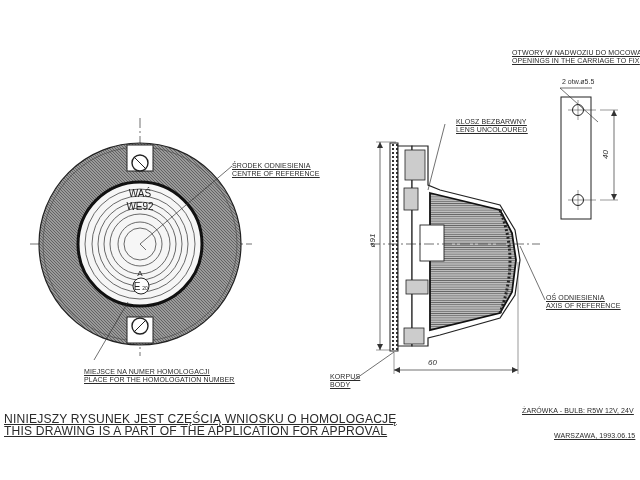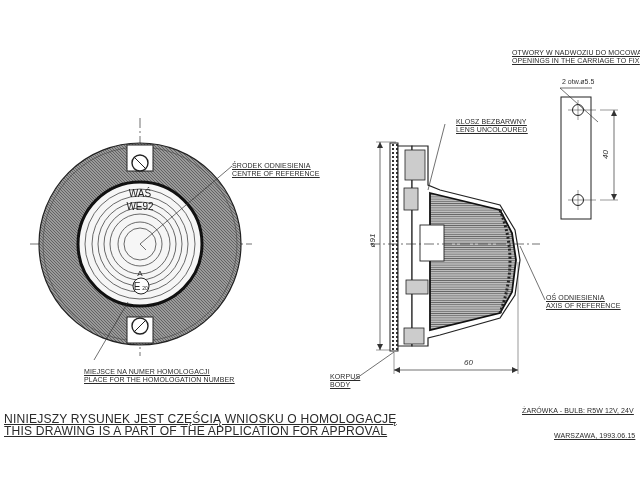--- a/index.html
+++ b/index.html
@@ -124,21 +124,21 @@
 <div class="lbl" style="left:330px; top:373px;">
   <span class="l1">KORPUS</span>
   <span class="l2">BODY</span>
 </div>
 <div class="lbl" style="left:512px; top:49px;">
   <span class="l1">OTWORY W NADWOZIU DO MOCOWANIA</span>
   <span class="l2">OPENINGS IN THE CARRIAGE TO FIX</span>
 </div>
 
 <div class="dimtxt" style="left:366px; top:236px; transform:rotate(-90deg);">ø91</div>
-<div class="dimtxt" style="left:464px; top:358px;">60</div>
+<div class="dimtxt" style="left:428px; top:358px;">60</div>
 <div class="dimtxt" style="left:601px; top:150px; transform:rotate(-90deg);">40</div>
 <div class="dimtxt" style="left:562px; top:78px; font-style:normal; font-size:7px;">2 otw.ø5.5</div>
 
 <div class="title">
   <span>NINIEJSZY RYSUNEK JEST CZĘŚCIĄ WNIOSKU O HOMOLOGACJĘ</span>
   <span>THIS DRAWING IS A PART OF THE APPLICATION FOR APPROVAL</span>
 </div>
 <div class="lbl" style="left:522px; top:407px;">ŻARÓWKA - BULB: R5W 12V, 24V</div>
 <div class="lbl" style="left:554px; top:432px;">WARSZAWA, 1993.06.15</div>
 

